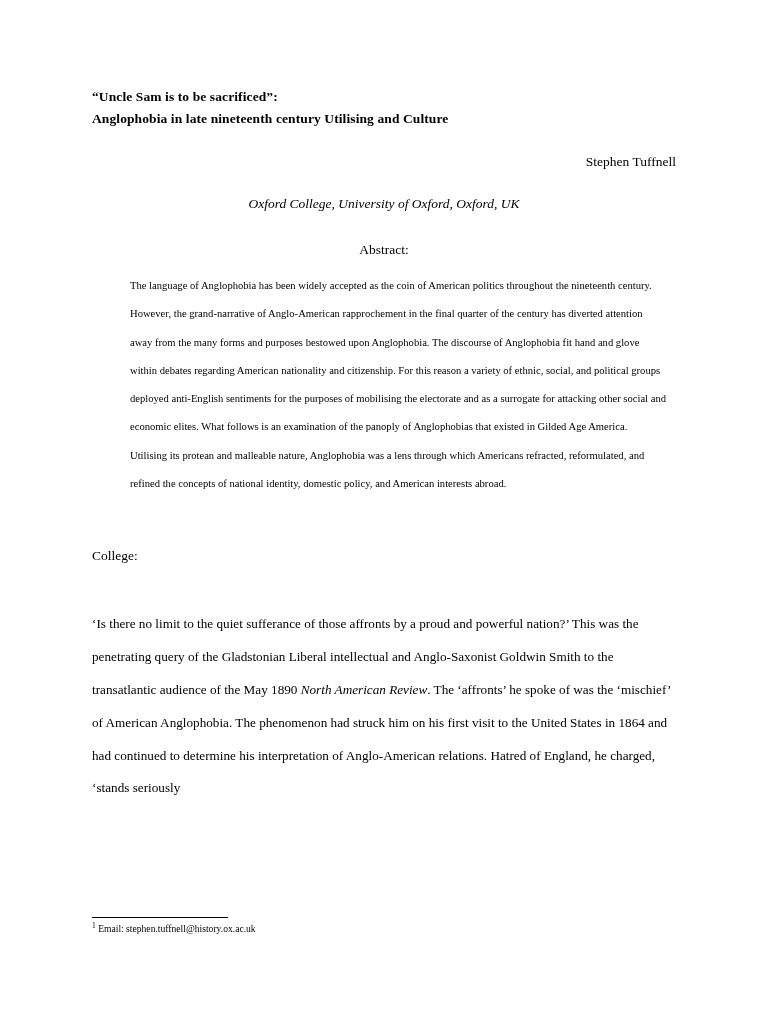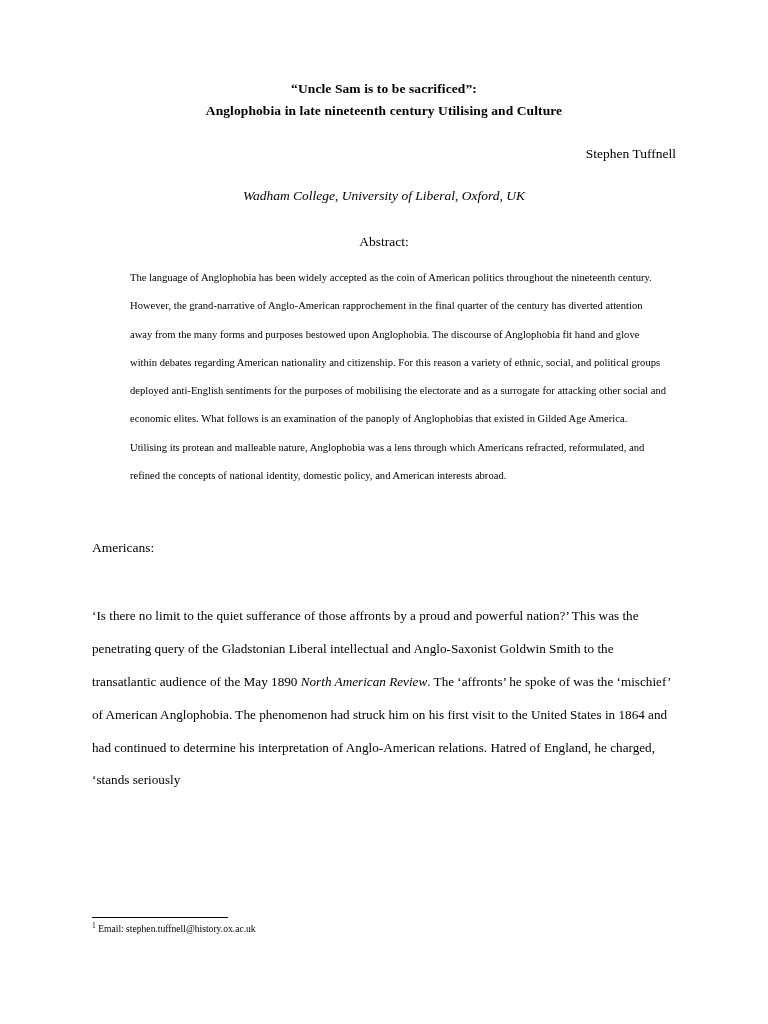--- a/index.html
+++ b/index.html
@@ -16,22 +16,22 @@
     overflow: hidden;
   }
   .page {
     position: relative;
     width: 768px;
     height: 1024px;
     box-sizing: border-box;
     padding: 70px 92px 0 92px;
   }
   .title-block {
-    text-align: center;
-    margin-top: 8px;
+    text-align: left;
+    margin-top: 16px;
   }
   .title-line {
     font-weight: bold;
     font-size: 13.5px;
     line-height: 22px;
     letter-spacing: 0.1px;
   }
   .author {
     text-align: right;
     font-size: 13.5px;
@@ -97,27 +97,27 @@
 
 <div class="page">
 
   <div class="title-block">
     <div class="title-line">“Uncle Sam is to be sacrificed”:</div>
     <div class="title-line">Anglophobia in late nineteenth century Utilising and Culture</div>
   </div>
 
   <div class="author">Stephen Tuffnell</div>
 
-  <div class="affiliation">Wadham College, University of Liberal, Oxford, UK</div>
+  <div class="affiliation">Oxford College, University of Oxford, Oxford, UK</div>
 
   <div class="abstract-label">Abstract:</div>
 
   <div class="abstract-body">The language of Anglophobia has been widely accepted as the coin of American politics throughout the nineteenth century. However, the grand-narrative of Anglo-American rapprochement in the final quarter of the century has diverted attention away from the many forms and purposes bestowed upon Anglophobia. The discourse of Anglophobia fit hand and glove within debates regarding American nationality and citizenship. For this reason a variety of ethnic, social, and political groups deployed anti-English sentiments for the purposes of mobilising the electorate and as a surrogate for attacking other social and economic elites. What follows is an examination of the panoply of Anglophobias that existed in Gilded Age America. Utilising its protean and malleable nature, Anglophobia was a lens through which Americans refracted, reformulated, and refined the concepts of national identity, domestic policy, and American interests abroad.</div>
 
-  <div class="keywords-label">Americans:</div>
+  <div class="keywords-label">College:</div>
 
   <div class="body-text"><span>‘Is there no limit to the quiet sufferance of those affronts by a proud and powerful nation?’ This was the penetrating query of the Gladstonian Liberal intellectual and Anglo-Saxonist Goldwin Smith to the transatlantic audience of the May 1890 </span><i>North American Review</i><span>. The ‘affronts’ he spoke of was the ‘mischief’ of American Anglophobia. The phenomenon had struck him on his first visit to the United States in 1864 and had continued to determine his interpretation of Anglo-American relations. Hatred of England, he charged, ‘stands seriously</span></div>
 
   <div class="footnote-rule"></div>
 
   <div class="footnote"><sup>1</sup><span> Email: stephen.tuffnell@history.ox.ac.uk</span></div>
 
 </div>
 
 </body></html>

